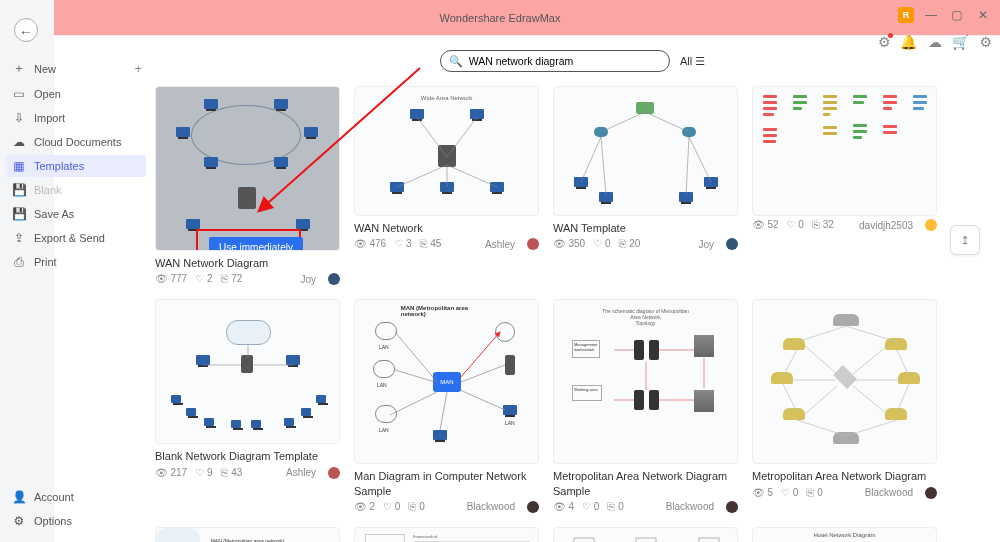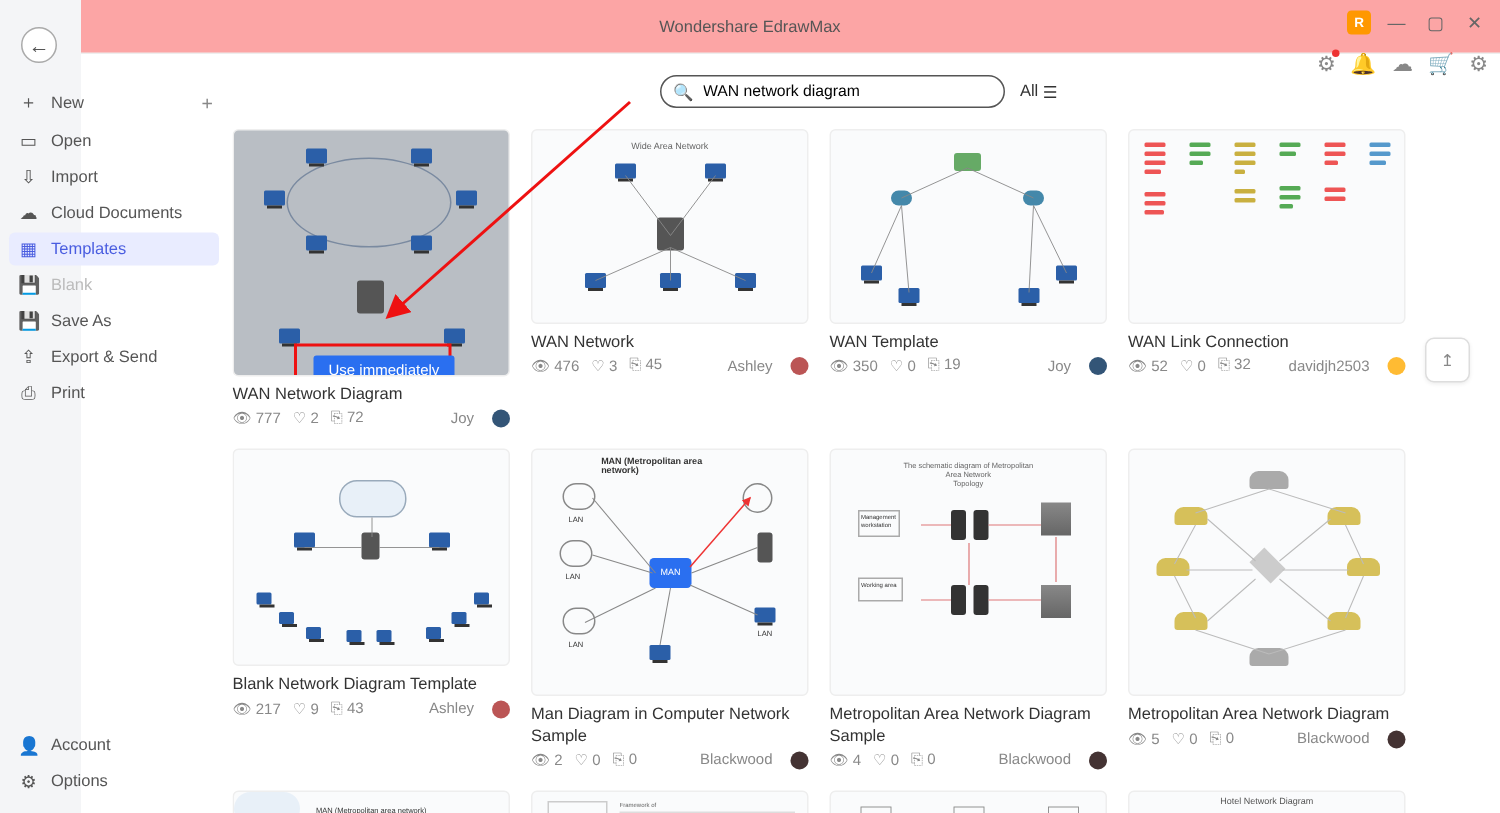--- a/index.html
+++ b/index.html
@@ -228,21 +228,21 @@
               <line x1="135" y1="50" x2="157" y2="95" stroke="#888" stroke-width="0.6"></line>
               <line x1="135" y1="50" x2="132" y2="108" stroke="#888" stroke-width="0.6"></line>
             </svg>
         </div>
       </div>
       <div class="cardtitle">WAN Template</div>
       <div class="cardmeta">
         <div class="stats">
           <span>👁 <span>350</span></span>
           <span>♡ <span>0</span></span>
-          <span>⎘ <span>19</span></span>
+          <span>⎘ <span>20</span></span>
         </div>
         <div class="author">
             <span>Joy</span>
             <span class="avatar j"></span>
           </div>
       </div>
     </div>
 
     <div class="card">
       <div class="thumb">
@@ -281,21 +281,20 @@
             <div class="doc-line" style="background:#e55;width:50%;"></div>
           <div class="doc-line" style="background:#e55;margin-top:15px;"></div>
             <div class="doc-line" style="background:#e55;"></div>
         </div>
         <div class="strip" style="left:158px;">
           <div class="doc-line" style="background:#59c;"></div>
             <div class="doc-line" style="background:#59c;"></div>
             <div class="doc-line" style="background:#59c;width:60%;"></div>
         </div>
       </div>
-      <div class="cardtitle">WAN Link Connection</div>
       <div class="cardmeta">
         <div class="stats">
           <span>👁 <span>52</span></span>
           <span>♡ <span>0</span></span>
           <span>⎘ <span>32</span></span>
         </div>
         <div class="author">
             <span>davidjh2503</span>
             <span class="avatar d"></span>
           </div>

